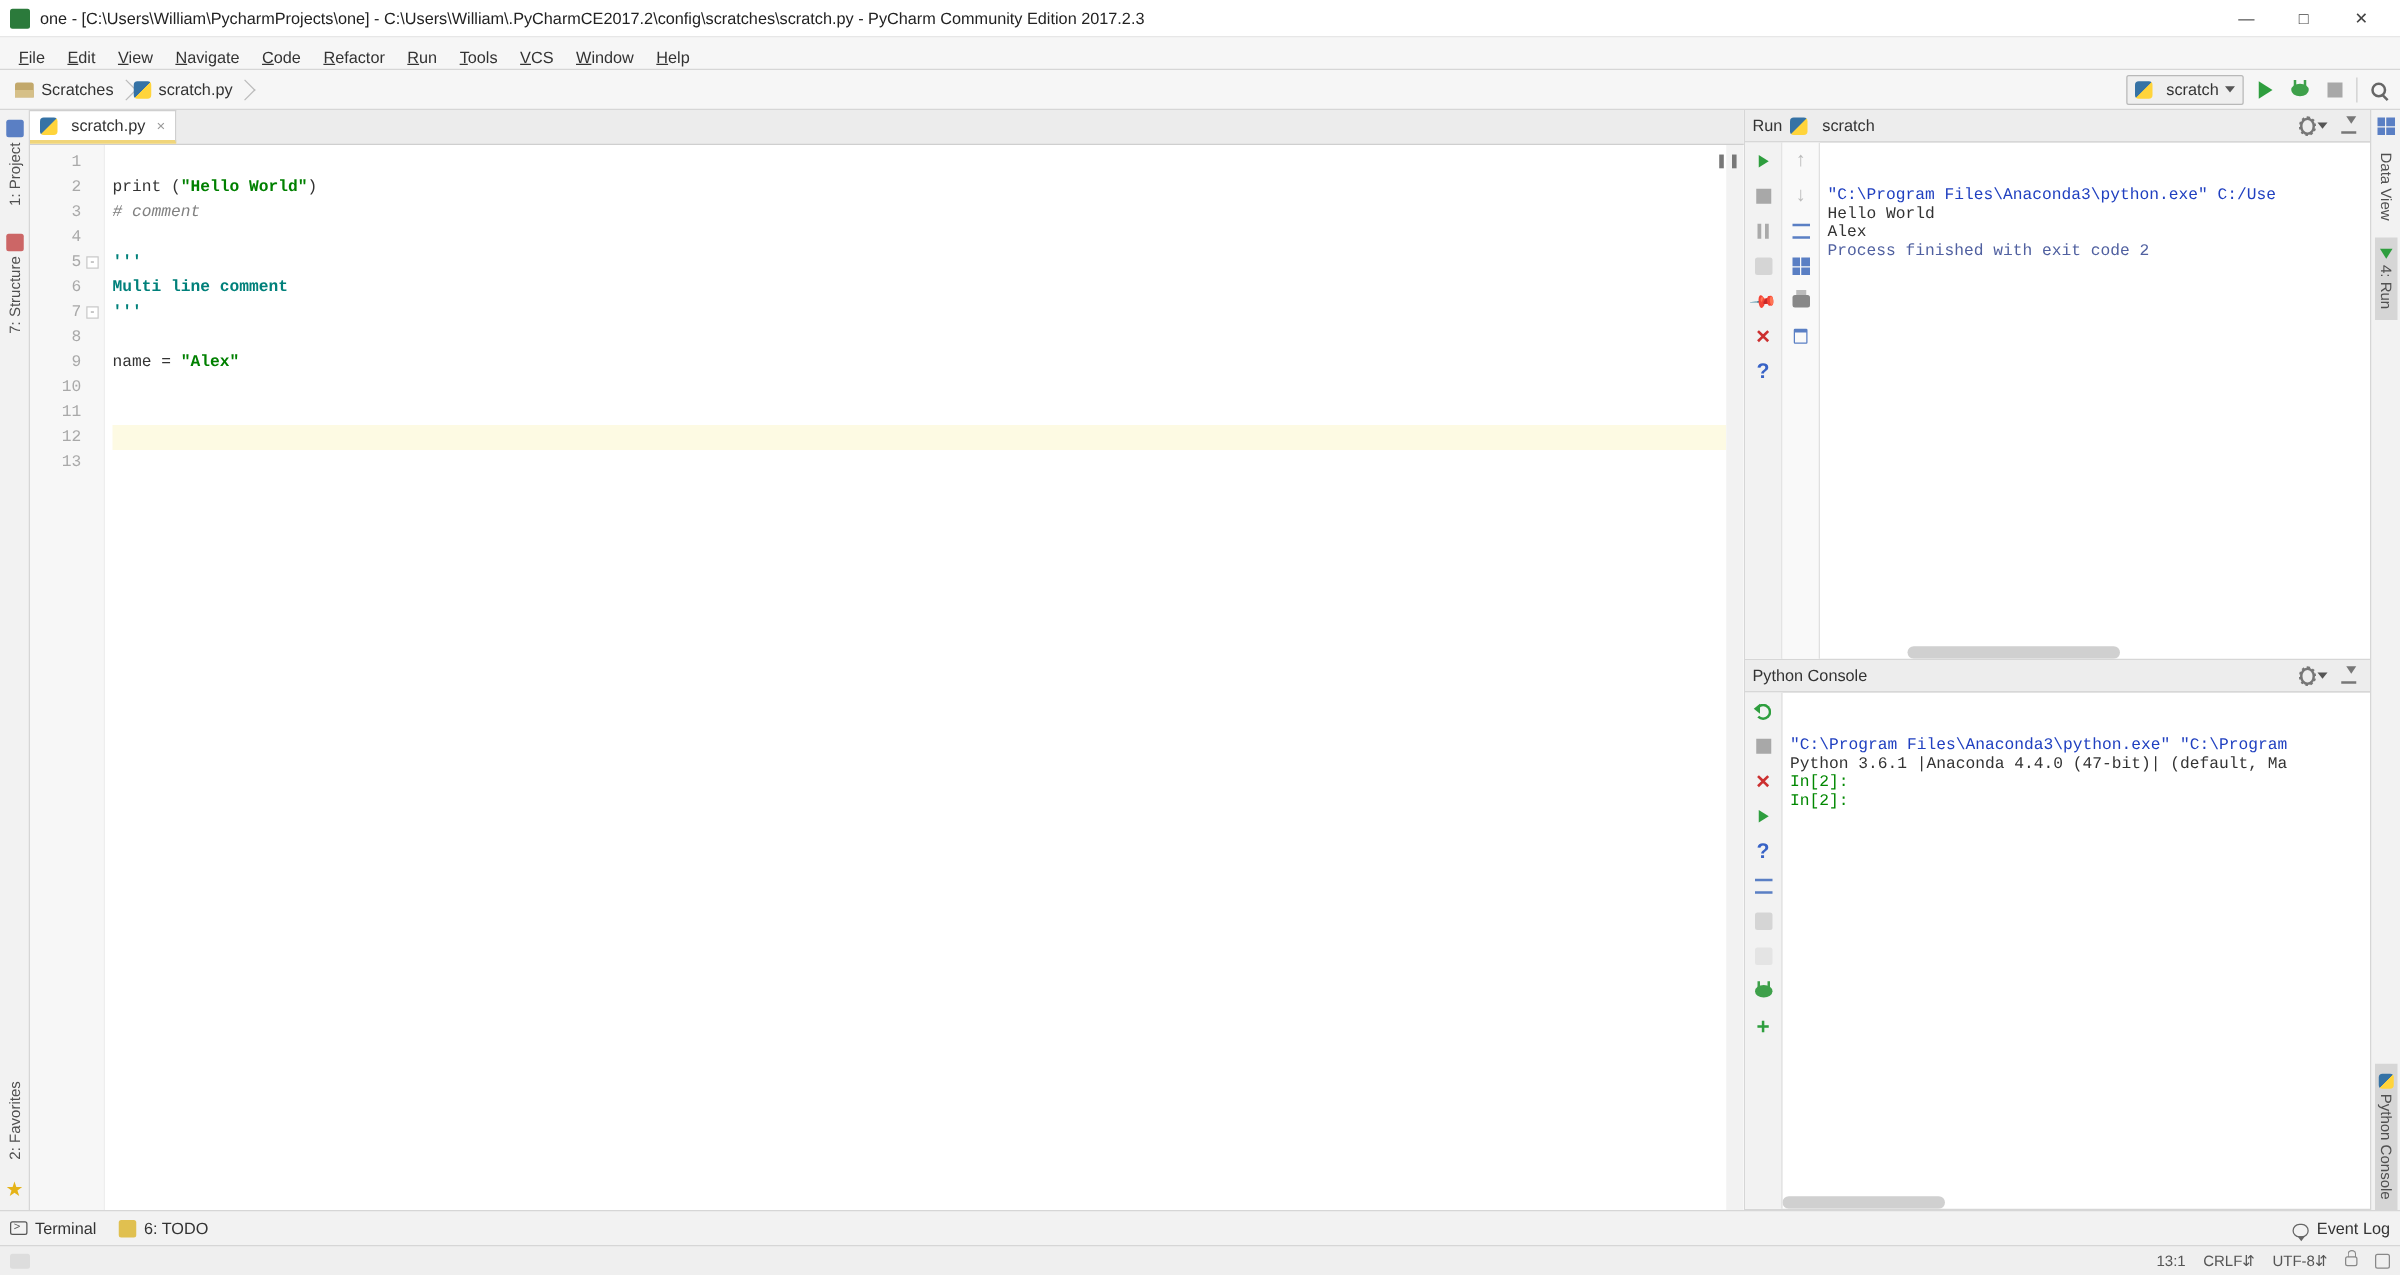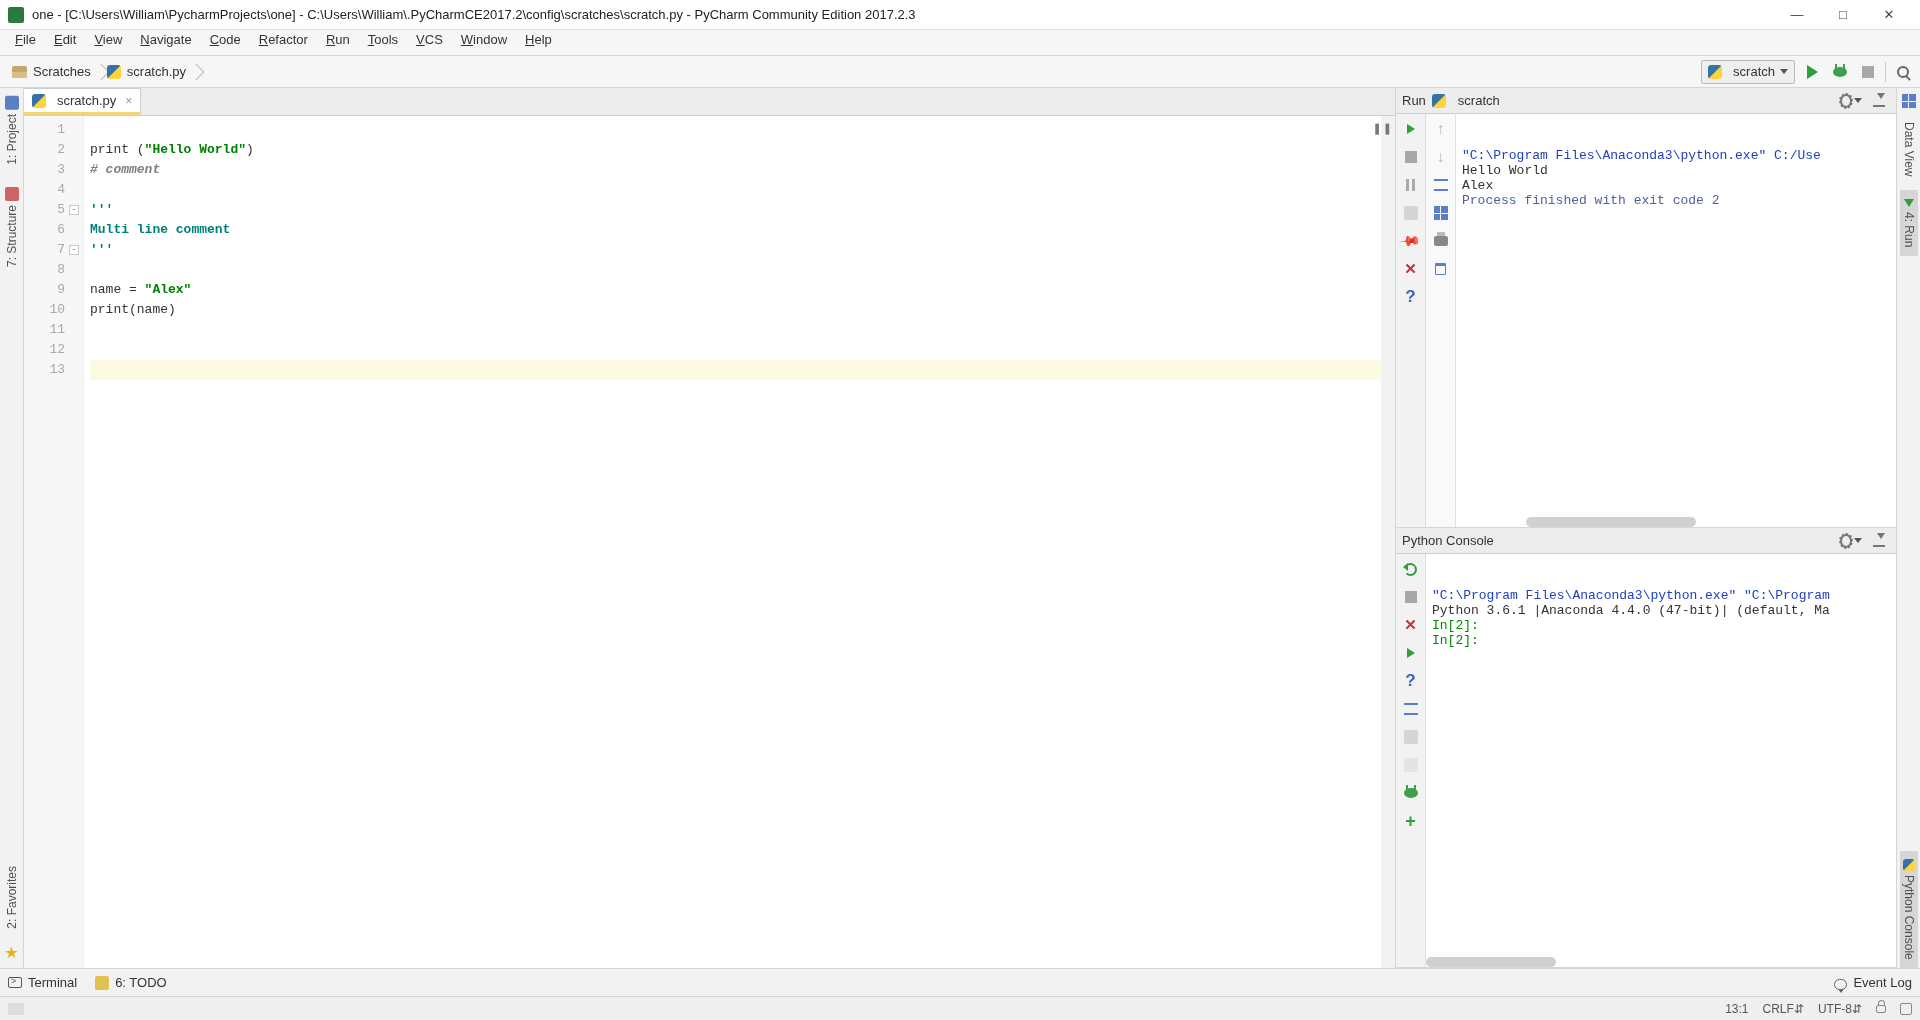--- a/index.html
+++ b/index.html
@@ -5,21 +5,21 @@
   * { box-sizing: border-box; margin: 0; padding: 0; }
   body { font-family: "Segoe UI", Arial, sans-serif; font-size: 13px; color: #333; background: #fff; width: 1920px; height: 1020px; overflow: hidden; display: flex; flex-direction: column; }
   
   
   .titlebar { height: 30px; background: #fff; display: flex; align-items: center; padding: 0 8px; border-bottom: 1px solid #e0e0e0; }
   .titlebar .app-logo { width:16px; height:16px; background:#2b7a3b; margin-right:8px; border-radius:2px; display:inline-block; }
   .titlebar .title { flex:1; font-size:13px; color:#222; }
   .titlebar .win-btn { width:46px; height:28px; display:flex; align-items:center; justify-content:center; color:#444; }
   
   
-  .menubar { height: 26px; background: #f6f6f6; display:flex; align-items:flex-start; padding: 0 6px; border-bottom:1px solid #d6d6d6; }
+  .menubar { height: 26px; background: #f6f6f6; display:flex; align-items:flex-end; padding: 0 6px; border-bottom:1px solid #d6d6d6; }
   .menubar .menu-item { padding: 2px 9px; cursor:default; }
   .menubar .u { text-decoration: underline; }
   
   
   .navbar { height: 32px; background: #f6f6f6; border-bottom:1px solid #d6d6d6; display:flex; align-items:center; padding: 0 6px; }
   .crumbs { display:flex; align-items:flex-end; flex:1; }
   .crumb { display:flex; align-items:center; height:26px; padding: 0 10px 0 6px; position:relative; cursor:default; }
   .crumb .sep { position:absolute; right:-6px; width:12px; height:12px; border-top:1px solid #bbb; border-right:1px solid #bbb; transform: rotate(45deg); top:7px; }
   .folder-ico { width:15px; height:12px; background:#c2a86b; border-radius:2px 2px 0 0; margin-right:6px; box-shadow: inset 0 -6px 0 #d6c088; }
   .py-ico { width:14px; height:14px; border-radius:3px; background: linear-gradient(135deg,#3572A5 49%, #ffd43b 51%); margin-right:6px; }
@@ -44,21 +44,21 @@
   .tabrow { height:28px; background:#ececec; border-bottom:1px solid #cfcfcf; display:flex; align-items:flex-end; }
   .ed-tab { height:27px; background:#fff; border:1px solid #cfcfcf; border-bottom:3px solid #f0d57a; display:flex; align-items:center; padding:0 8px; gap:5px; font-size:13px; margin-left:-1px; }
   .ed-tab .close-x { font-size:12px; color:#999; margin-left:4px; }
   .editor-body { flex:1; display:flex; background:#fff; position:relative; min-height:0; overflow:hidden;}
   .gutter { width:60px; background:#f7f7f7; border-right:1px solid #eee; padding-top:4px; text-align:right; font-family: "Consolas","Courier New",monospace; font-size:13px; color:#a9a9a9; }
   .gutter div { padding: 0 18px 0 0; height:20px; line-height:20px; }
   .code { flex:1; font-family: "Consolas","Courier New",monospace; font-size:13px; padding:4px 0 0 6px; position:relative; }
   .code .line { height:20px; line-height:20px; white-space:pre; }
   .hl-line { background:#fdfae3; }
   .str { color:#008000; font-weight:bold; }
-  .cmt { color:#808080; font-style:italic;font-weight:bold; }
+  .cmt { color:#808080; font-style:italic; }
   .docstr { color:#00807a; font-weight:bold; }
   .fold { position:absolute; left:-1px; width:10px; height:10px; border:1px solid #c8c8c8; background:#fff; font-size:9px; line-height:8px; text-align:center; color:#888; }
   .right-gutter { width:14px; background:#f2f2f2; position:relative; }
   .pause-mark { position:absolute; top:6px; right:2px; color:#777; font-size:11px; letter-spacing:1px; }
 
   
   .right-col { width:500px; display:flex; flex-direction:column; min-height:0; }
   .panel { display:flex; flex-direction:column; border-bottom:1px solid #d6d6d6; min-height:0; }
   .panel-header { height:26px; background:#ededed; border-bottom:1px solid #cfcfcf; display:flex; align-items:center; padding:0 6px; gap:6px; font-size:13px; }
   .panel-header .spacer { flex:1; }
@@ -218,21 +218,20 @@
       <div class="code" id="code">
           <div class="line"></div>
           <div class="line">print (<span class="str">"Hello World"</span>)</div>
           <div class="line"><span class="cmt"># comment</span></div>
           <div class="line"></div>
           <div class="line"><span class="docstr">'''</span></div>
           <div class="line"><span class="docstr">Multi line comment</span></div>
           <div class="line"><span class="docstr">'''</span></div>
           <div class="line"></div>
           <div class="line">name = <span class="str">"Alex"</span></div>
-          <div class="line">print(name)</div>
           <div class="line"></div>
           <div class="line"></div>
           <div class="line hl-line"></div>
           <div class="fold" style="top: 89px; left: -15px;">-</div>
           <div class="fold" style="top: 129px; left: -15px;">-</div>
         </div>
       <div class="right-gutter">
         <span class="pause-mark">❚❚</span>
       </div>
     </div>

